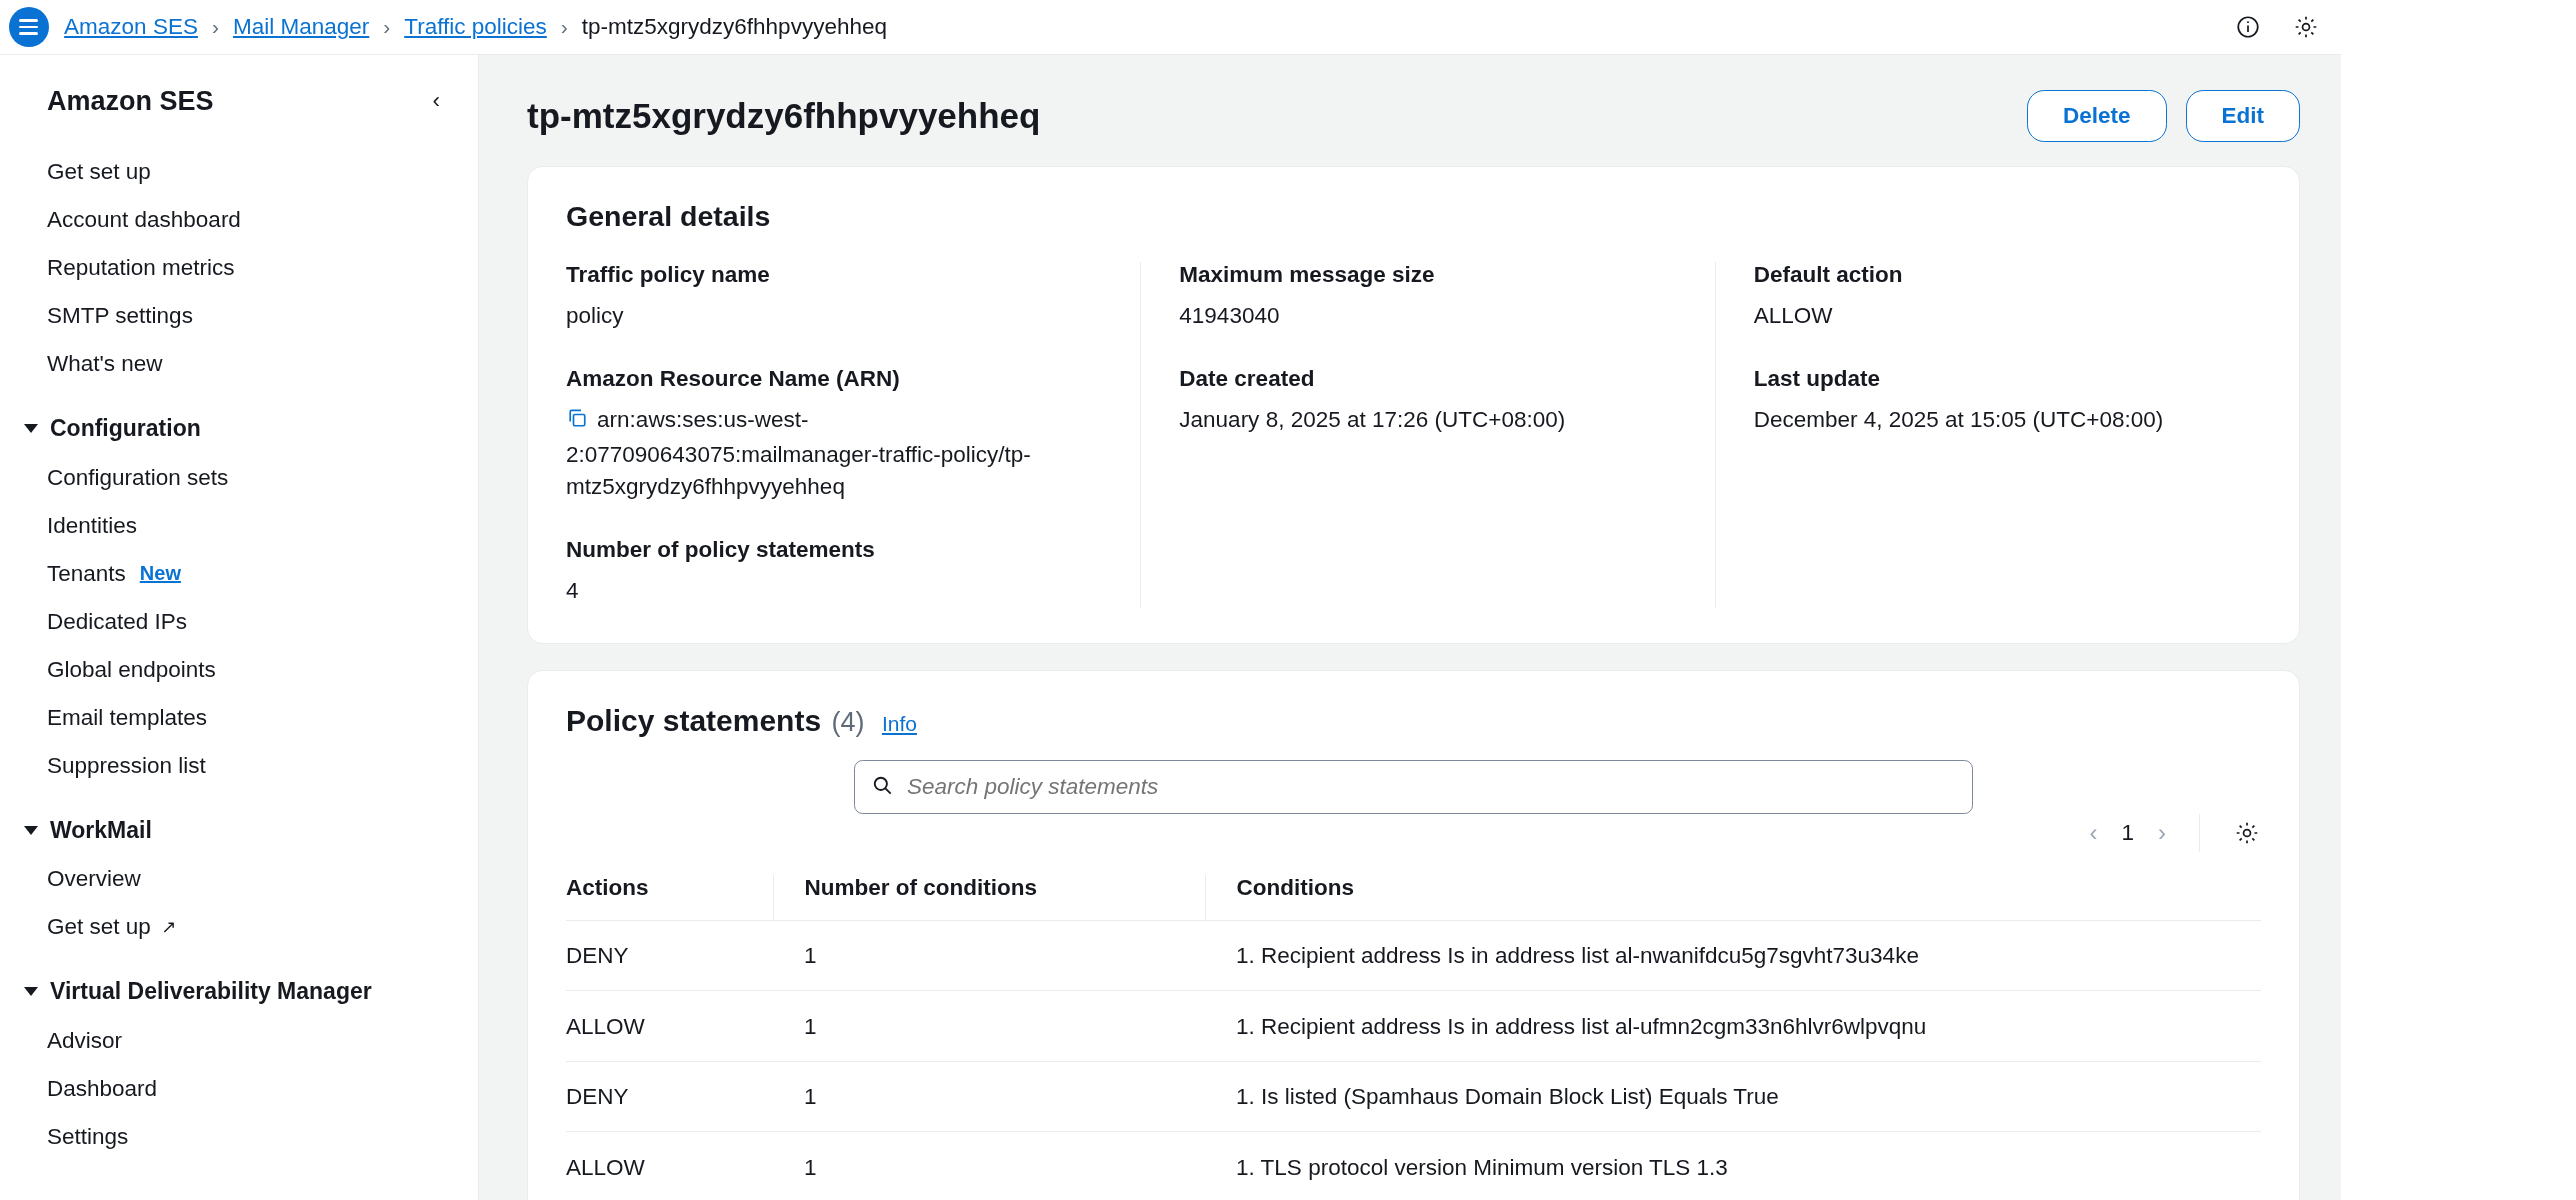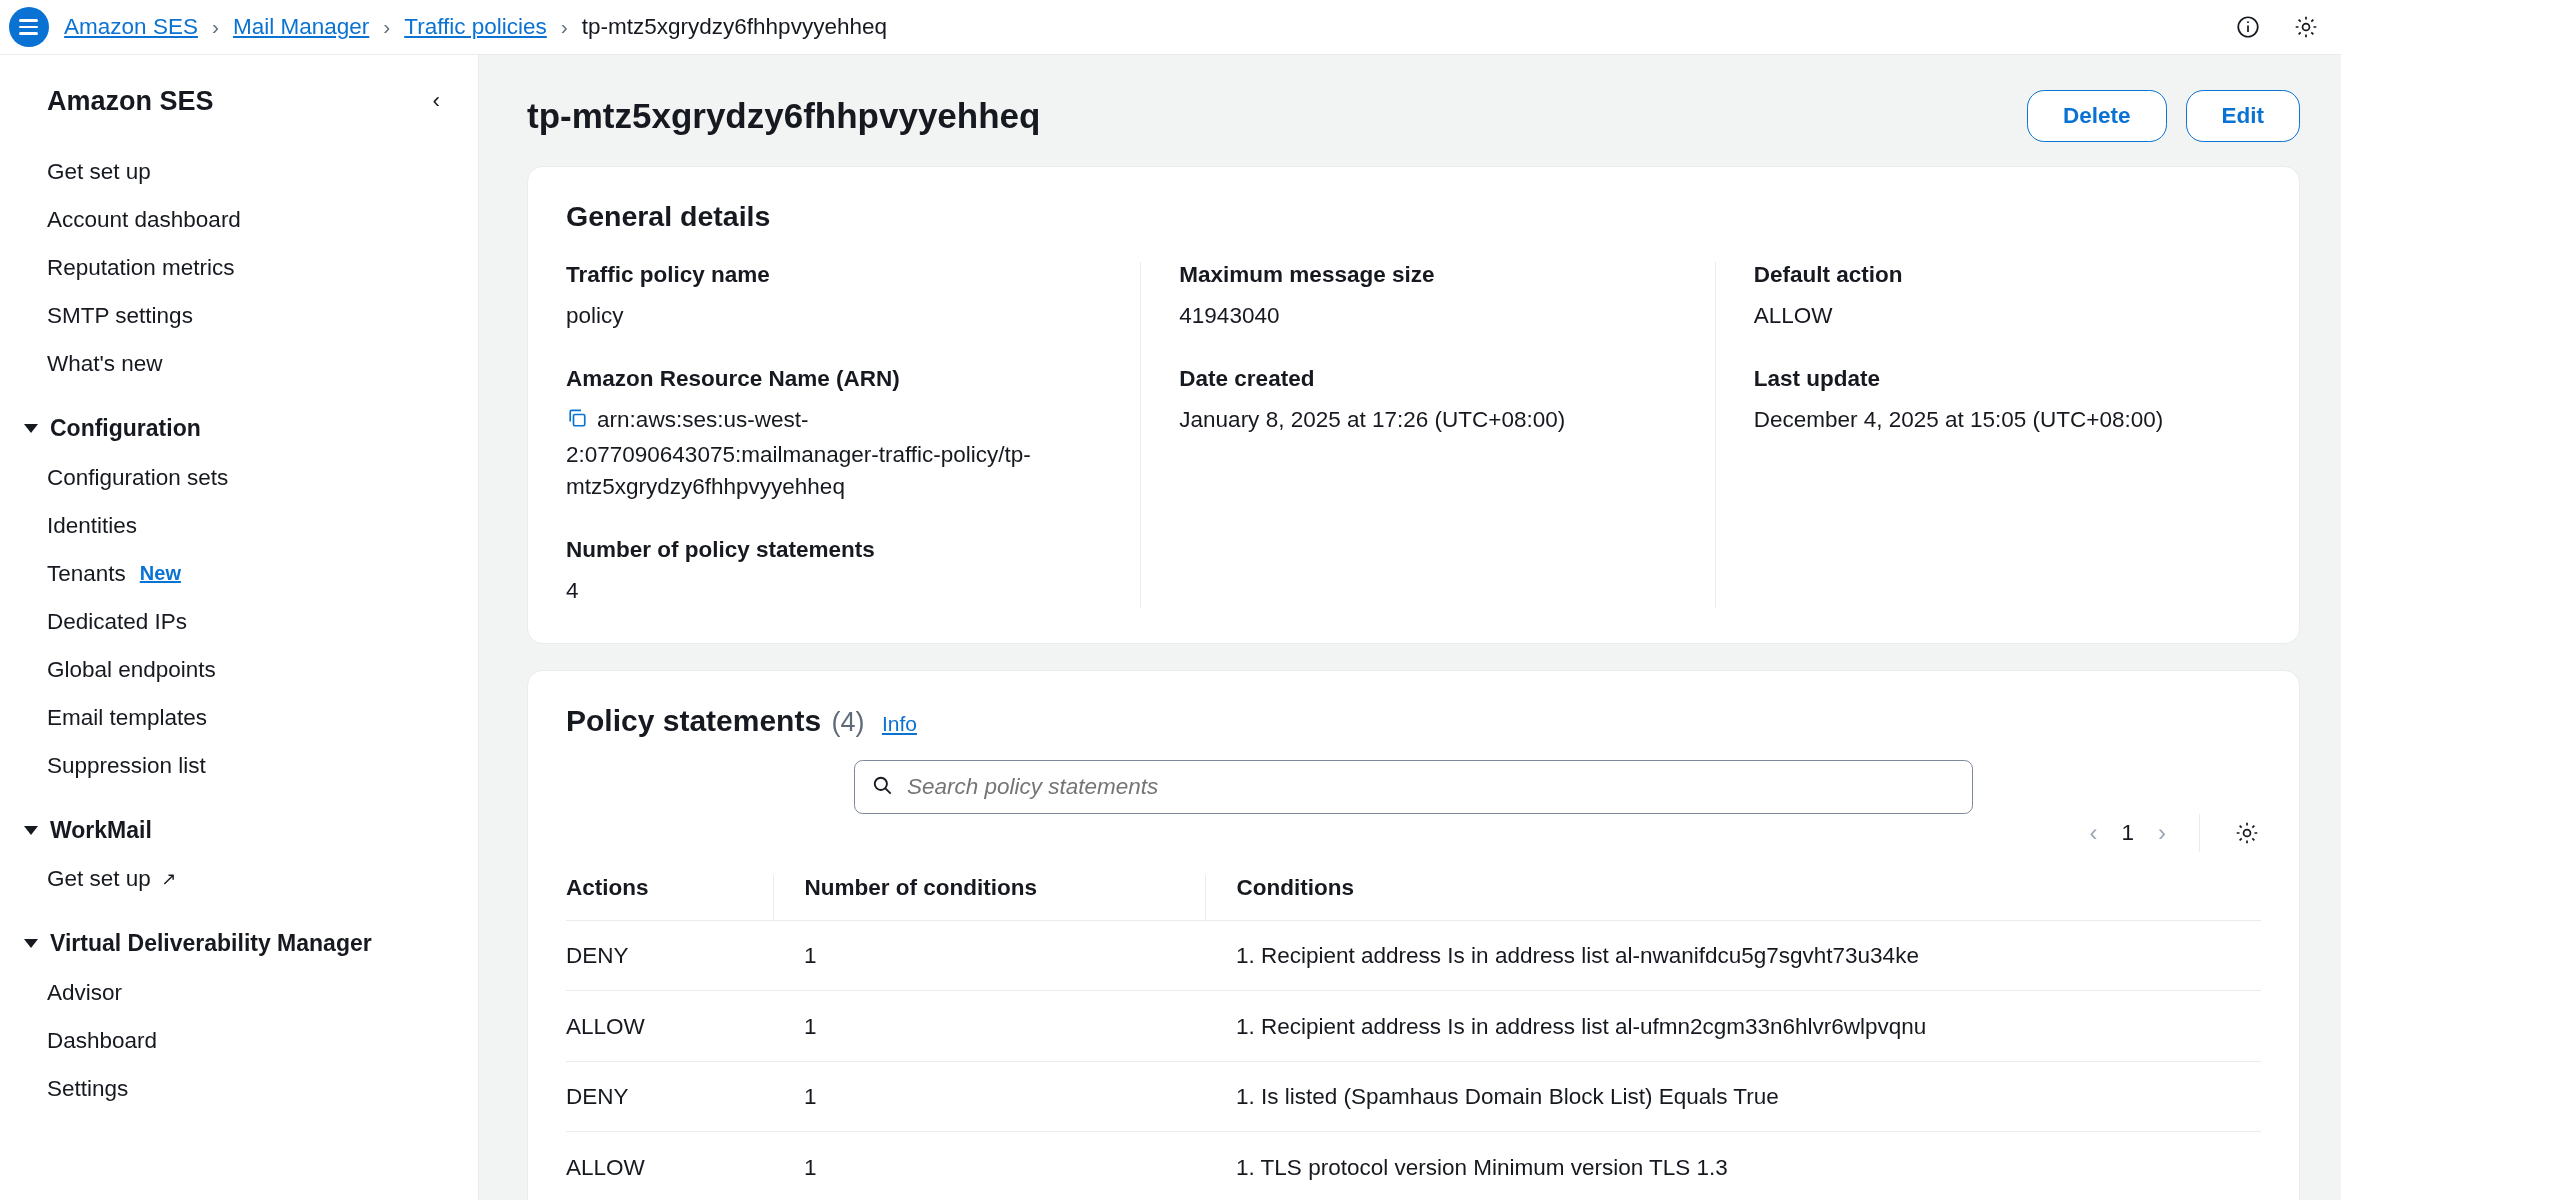--- a/index.html
+++ b/index.html
@@ -413,20 +413,23 @@
       <div class="nav-item">
         <span>Email templates</span>
       </div>
       <div class="nav-item">
         <span>Suppression list</span>
       </div>
 
       <div class="nav-group">
         <span class="caret"></span>
         <span>WorkMail</span>
+      </div>
+      <div class="nav-item">
+        <span>Overview</span>
       </div>
       <div class="nav-item">
         <span>Get set up</span>
         <span class="ext-icon">↗</span>
       </div>
 
       <div class="nav-group">
         <span class="caret"></span>
         <span>Virtual Deliverability Manager</span>
       </div>

